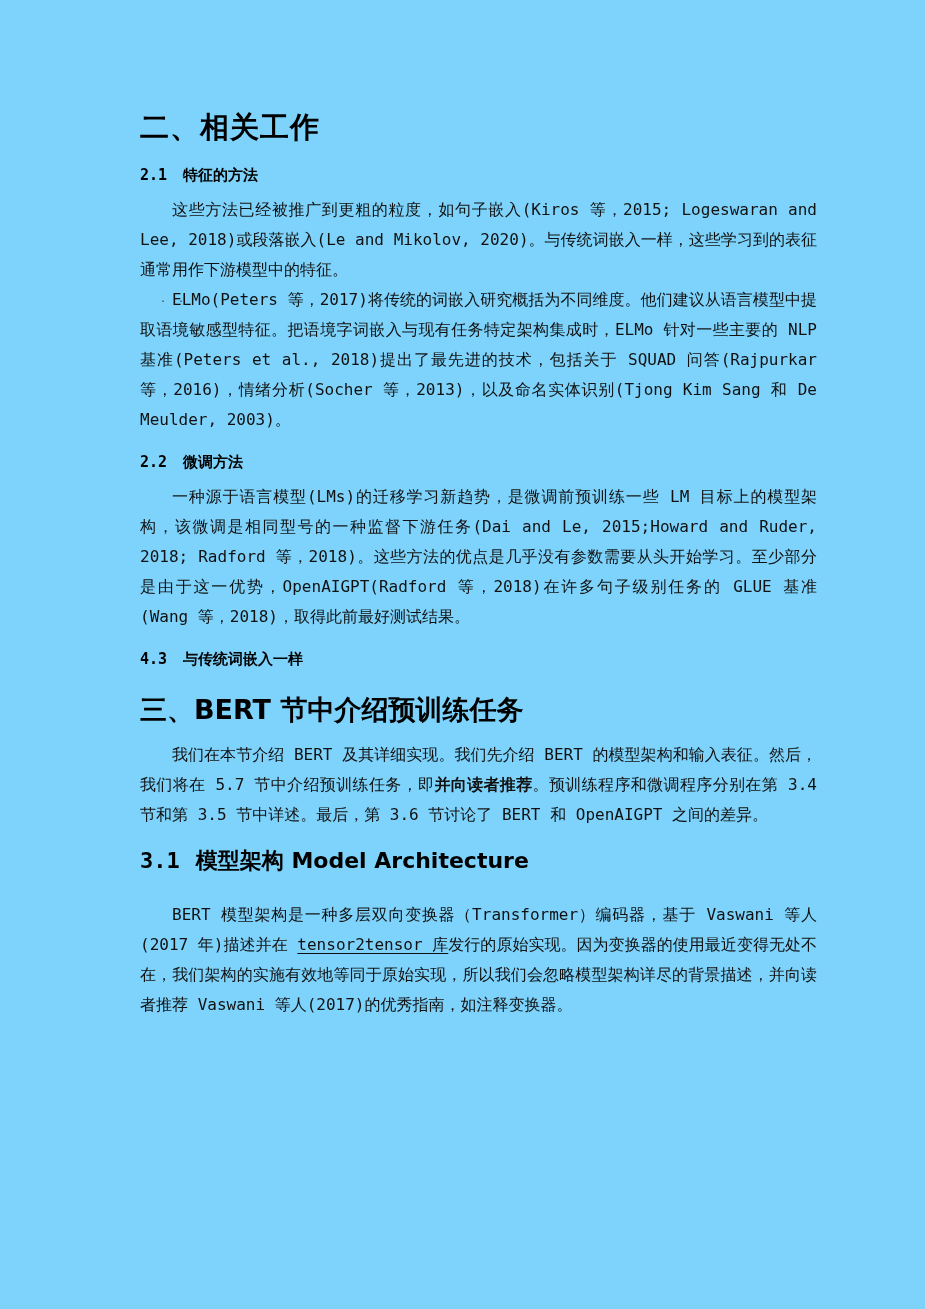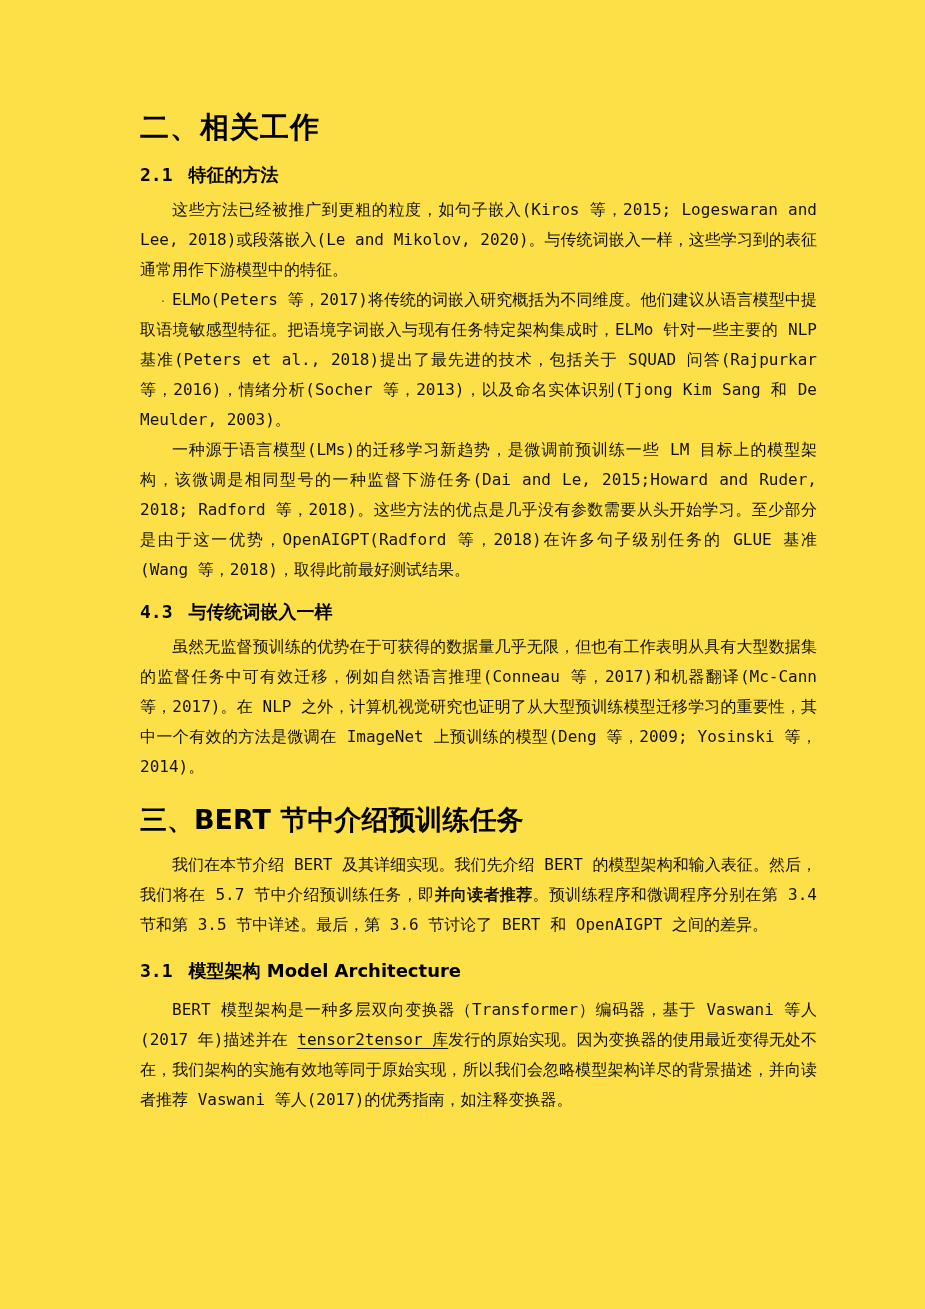--- a/index.html
+++ b/index.html
@@ -5,21 +5,21 @@
   html, body {
     margin: 0;
     padding: 0;
     background: #ffffff;
   }
   .page {
     position: relative;
     width: 925px;
     height: 1309px;
     margin: 0 auto;
-    background: #fde047;
+    background: #7dd3fc;
     box-sizing: border-box;
     padding: 108px 108px 0 140px;
     overflow: hidden;
     color: #111111;
     font-family: "DejaVu Sans Mono", "DejaVu Serif", serif;
     font-size: 16px;
     line-height: 30px;
     text-align: justify;
   }
   h1, h2 {
@@ -33,28 +33,28 @@
     line-height: 38px;
     margin: 0 0 16px 0;
     letter-spacing: 1px;
   }
   h1.bert {
     font-size: 27px;
     line-height: 36px;
     margin: 20px 0 12px 0;
   }
   h2.minor {
-    font-size: 18px;
+    font-size: 15px;
     line-height: 26px;
     margin: 14px 0 7px 0;
   }
   h2.arch {
-    font-size: 18px;
+    font-size: 22px;
     line-height: 30px;
-    margin: 16px 0 9px 0;
+    margin: 16px 0 24px 0;
   }
   h2 .hnum {
     font-family: "DejaVu Sans Mono", monospace;
     margin-right: 16px;
     font-weight: bold;
   }
   p {
     margin: 0;
   }
   p.indent {
@@ -88,26 +88,26 @@
   <h1 class="major">二、相关工作</h1>
 
 
   <h2 class="minor"><span class="hnum">2.1</span><span>特征的方法</span></h2>
 
 
   <p class="indent">这些方法已经被推广到更粗的粒度，如句子嵌入(Kiros 等，2015; Logeswaran and Lee, 2018)或段落嵌入(Le and Mikolov, 2020)。与传统词嵌入一样，这些学习到的表征通常用作下游模型中的特征。</p>
 
   <p class="indent rel"><span class="artifact">. .</span><span>ELMo(Peters 等，2017)将传统的词嵌入研究概括为不同维度。他们建议从语言模型中提取语境敏感型特征。把语境字词嵌入与现有任务特定架构集成时，ELMo 针对一些主要的 NLP 基准(Peters et al., 2018)提出了最先进的技术，包括关于 SQUAD 问答(Rajpurkar 等，2016)，情绪分析(Socher 等，2013)，以及命名实体识别(Tjong Kim Sang 和 De Meulder, 2003)。</span></p>
 
+  <h2 class="minor"><span class="hnum">2.2</span><span>微调方法</span></h2>
 
   <p class="indent">一种源于语言模型(LMs)的迁移学习新趋势，是微调前预训练一些 LM 目标上的模型架构，该微调是相同型号的一种监督下游任务(Dai and Le, 2015;Howard and Ruder, 2018; Radford 等，2018)。这些方法的优点是几乎没有参数需要从头开始学习。至少部分是由于这一优势，OpenAIGPT(Radford 等，2018)在许多句子级别任务的 GLUE 基准(Wang 等，2018)，取得此前最好测试结果。</p>
 
   <h2 class="minor"><span class="hnum">4.3</span><span>与传统词嵌入一样</span></h2>
 
-  <p class="indent">虽然无监督预训练的优势在于可获得的数据量几乎无限，但也有工作表明从具有大型数据集的监督任务中可有效迁移，例如自然语言推理(Conneau 等，2017)和机器翻译(Mc-Cann 等，2017)。在 NLP 之外，计算机视觉研究也证明了从大型预训练模型迁移学习的重要性，其中一个有效的方法是微调在 ImageNet 上预训练的模型(Deng 等，2009; Yosinski 等，2014)。</p>
 
   <h1 class="bert">三、BERT 节中介绍预训练任务</h1>
 
   <p class="indent"><span>我们在本节介绍 BERT 及其详细实现。我们先介绍 BERT 的模型架构和输入表征。然后，我们将在 5.7 节中介绍预训练任务，即</span><b class="run">并向读者推荐</b><span>。预训练程序和微调程序分别在第 3.4 节和第 3.5 节中详述。最后，第 3.6 节讨论了 BERT 和 OpenAIGPT 之间的差异。</span></p>
 
   <h2 class="arch"><span class="hnum">3.1</span><span>模型架构 Model Architecture</span></h2>
 
   <p class="indent"><span>BERT 模型架构是一种多层双向变换器（Transformer）编码器，基于 Vaswani 等人(2017 年)描述并在 </span><span class="u">tensor2tensor 库</span><span>发行的原始实现。因为变换器的使用最近变得无处不在，我们架构的实施有效地等同于原始实现，所以我们会忽略模型架构详尽的背景描述，并向读者推荐 Vaswani 等人(2017)的优秀指南，如注释变换器。</span></p>
 
 </div>

